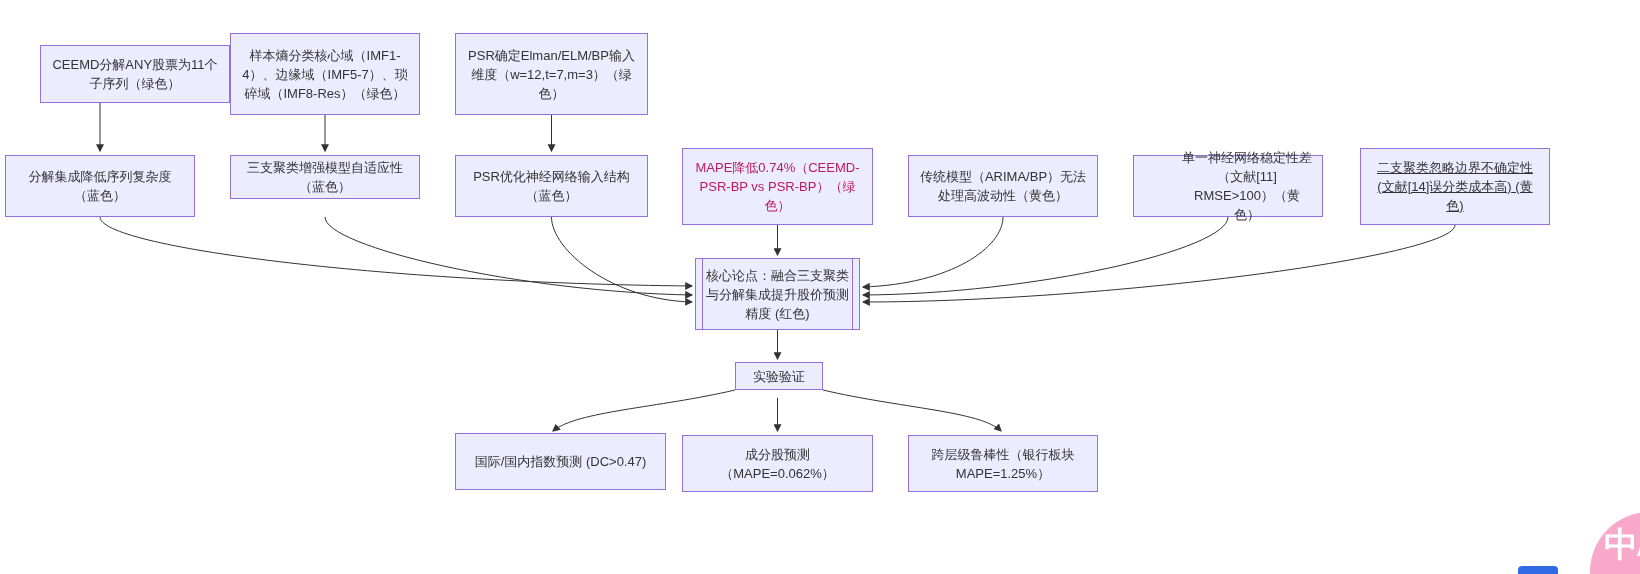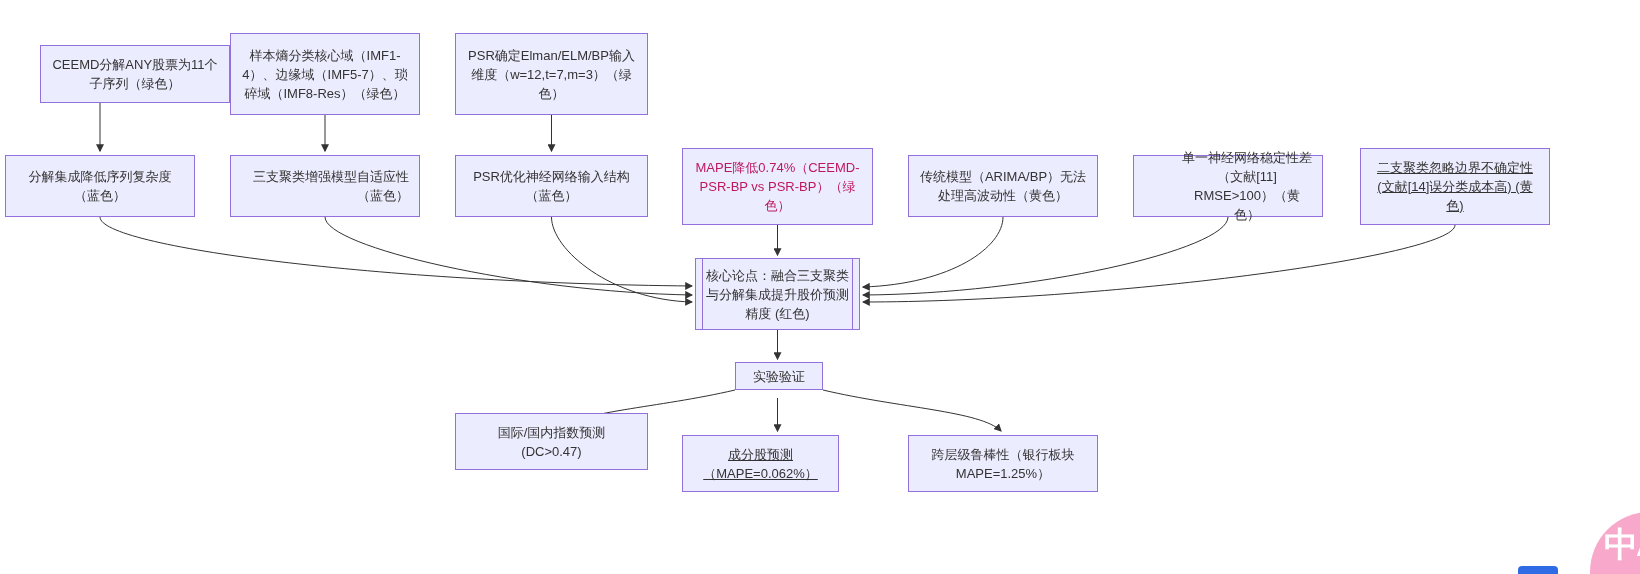--- a/index.html
+++ b/index.html
@@ -64,21 +64,21 @@
     </div>
     <div class="node" style="left: 230px; top: 33px; width: 190px; height: 82px; background: rgb(236, 236, 255); border-color: rgb(147, 112, 219); color: rgb(51, 51, 51);">
       <span>样本熵分类核心域（IMF1-4）、边缘域（IMF5-7）、琐碎域（IMF8-Res）（绿色）</span>
     </div>
     <div class="node" style="left: 455px; top: 33px; width: 193px; height: 82px; background: rgb(236, 236, 255); border-color: rgb(147, 112, 219); color: rgb(51, 51, 51);">
       <span>PSR确定Elman/ELM/BP输入维度（w=12,t=7,m=3）（绿色）</span>
     </div>
     <div class="node" style="left: 5px; top: 155px; width: 190px; height: 62px; background: rgb(236, 236, 255); border-color: rgb(147, 112, 219); color: rgb(51, 51, 51); justify-content: flex-end;">
       <span>分解集成降低序列复杂度（蓝色）</span>
     </div>
-    <div class="node" style="left: 230px; top: 155px; width: 190px; height: 62px; background: rgb(236, 236, 255); border-color: rgb(147, 112, 219); color: rgb(51, 51, 51); text-align: right;">
+    <div class="node" style="left: 230px; top: 155px; width: 190px; height: 44px; background: rgb(236, 236, 255); border-color: rgb(147, 112, 219); color: rgb(51, 51, 51);">
       <span>三支聚类增强模型自适应性（蓝色）</span>
     </div>
     <div class="node" style="left: 455px; top: 155px; width: 193px; height: 62px; background: rgb(236, 236, 255); border-color: rgb(147, 112, 219); color: rgb(51, 51, 51);">
       <span>PSR优化神经网络输入结构（蓝色）</span>
     </div>
     <div class="node" style="left: 682px; top: 148px; width: 191px; height: 77px; background: rgb(236, 236, 255); border-color: rgb(147, 112, 219); color: #be185d;">
       <span>MAPE降低0.74%（CEEMD-PSR-BP vs PSR-BP）（绿色）</span>
     </div>
     <div class="node" style="left: 908px; top: 155px; width: 190px; height: 62px; background: rgb(236, 236, 255); border-color: rgb(147, 112, 219); color: rgb(51, 51, 51); justify-content: center;">
       <span>传统模型（ARIMA/BP）无法处理高波动性（黄色）</span>
@@ -88,24 +88,24 @@
     </div>
     <div class="node" style="left: 1360px; top: 148px; width: 190px; height: 77px; background: rgb(236, 236, 255); border-color: rgb(147, 112, 219); color: rgb(51, 51, 51); text-decoration: underline;">
       <span>二支聚类忽略边界不确定性 (文献[14]误分类成本高) (黄色)</span>
     </div>
     <div class="node subroutine" style="left: 695px; top: 258px; width: 165px; height: 72px; background: rgb(236, 236, 255); border-color: rgb(147, 112, 219); color: rgb(51, 51, 51); align-items: center;">
       <span>核心论点：融合三支聚类与分解集成提升股价预测精度 (红色)</span>
     </div>
     <div class="node" style="left: 735px; top: 362px; width: 88px; height: 28px; background: rgb(236, 236, 255); border-color: rgb(147, 112, 219); color: rgb(51, 51, 51);">
       <span>实验验证</span>
     </div>
-    <div class="node" style="left: 455px; top: 413px; width: 193px; height: 57px; background: rgb(236, 236, 255); border-color: rgb(147, 112, 219); color: rgb(51, 51, 51);">
+    <div class="node" style="left: 455px; top: 433px; width: 211px; height: 57px; background: rgb(236, 236, 255); border-color: rgb(147, 112, 219); color: rgb(51, 51, 51);">
       <span>国际/国内指数预测 (DC&gt;0.47)</span>
     </div>
-    <div class="node" style="left: 682px; top: 435px; width: 157px; height: 57px; background: rgb(236, 236, 255); border-color: rgb(147, 112, 219); color: rgb(51, 51, 51); text-decoration: underline;">
+    <div class="node" style="left: 682px; top: 435px; width: 191px; height: 57px; background: rgb(236, 236, 255); border-color: rgb(147, 112, 219); color: rgb(51, 51, 51);">
       <span>成分股预测（MAPE=0.062%）</span>
     </div>
     <div class="node" style="left: 908px; top: 435px; width: 190px; height: 57px; background: rgb(236, 236, 255); border-color: rgb(147, 112, 219); color: rgb(51, 51, 51);">
       <span>跨层级鲁棒性（银行板块 MAPE=1.25%）</span>
     </div>
   </div>
 
 <div class="watermark" style="background: rgb(248, 168, 203);">
   <span>中A</span>
 </div>

